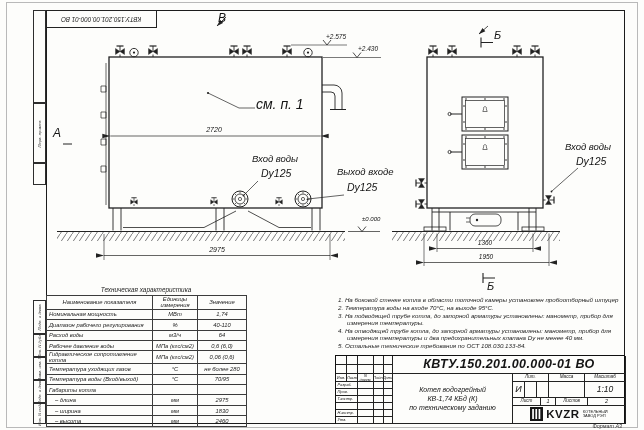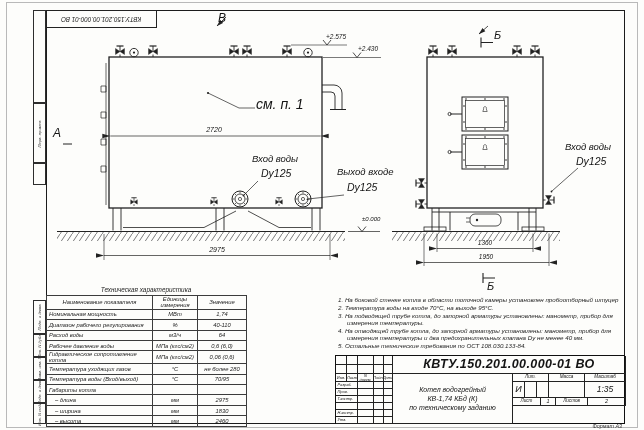--- a/index.html
+++ b/index.html
@@ -398,23 +398,36 @@
       <div>по техническому заданию</div>
     </div>
 
     <div class="c" style="left:177px;top:18px;width:36px;height:8px;font-size:4.6px">Лит.</div>
     <div class="c" style="left:213px;top:18px;width:36px;height:8px;font-size:4.6px">Масса</div>
     <div class="c" style="left:249px;top:18px;width:41px;height:8px;font-size:4.6px">Масштаб</div>
     <div class="c" style="left:177px;top:26px;width:12px;height:16px;font-size:9px">И</div>
     <div class="c" style="left:189px;top:26px;width:12px;height:16px"></div>
     <div class="c" style="left:201px;top:26px;width:12px;height:16px"></div>
     <div class="c" style="left:213px;top:26px;width:36px;height:16px"></div>
-    <div class="c" style="left:249px;top:26px;width:41px;height:16px;font-size:8.5px">1:35</div>
+    <div class="c" style="left:249px;top:26px;width:41px;height:16px;font-size:8.5px">1:10</div>
 
     <div class="c" style="left:177px;top:42px;width:28px;height:8px;font-size:4.6px">Лист</div>
     <div class="c" style="left:205px;top:42px;width:15px;height:8px;font-size:5.5px">1</div>
     <div class="c" style="left:220px;top:42px;width:32px;height:8px;font-size:4.6px">Листов</div>
     <div class="c" style="left:252px;top:42px;width:38px;height:8px;font-size:5.5px">2</div>
 
+    <div class="c" style="left:177px;top:50px;width:113px;height:17.6px;gap:3px">
+      <svg width="13" height="14" viewBox="0 0 13 14" style="position:static">
+        <rect width="13" height="14" fill="#161616"></rect>
+        <rect x="2.2" y="2" width="1.7" height="10" fill="#fff"></rect>
+        <rect x="5.4" y="2" width="1.7" height="10" fill="#fff"></rect>
+        <rect x="8.6" y="2" width="1.7" height="10" fill="#fff"></rect>
+      </svg>
+      <span style="font-style:normal;font-weight:bold;font-size:11.5px;letter-spacing:0.5px">KVZR</span>
+      <span style="display:flex;flex-direction:column;align-items:flex-start;font-size:4px;line-height:1.2;font-style:normal">
+        <span>КОТЕЛЬНЫЙ</span>
+        <span>ЗАВОД РЭП</span>
+      </span>
+    </div>
   </div>
 
   <div id="fmt">Формат А3</div>
 </div>
 
 </body></html>

